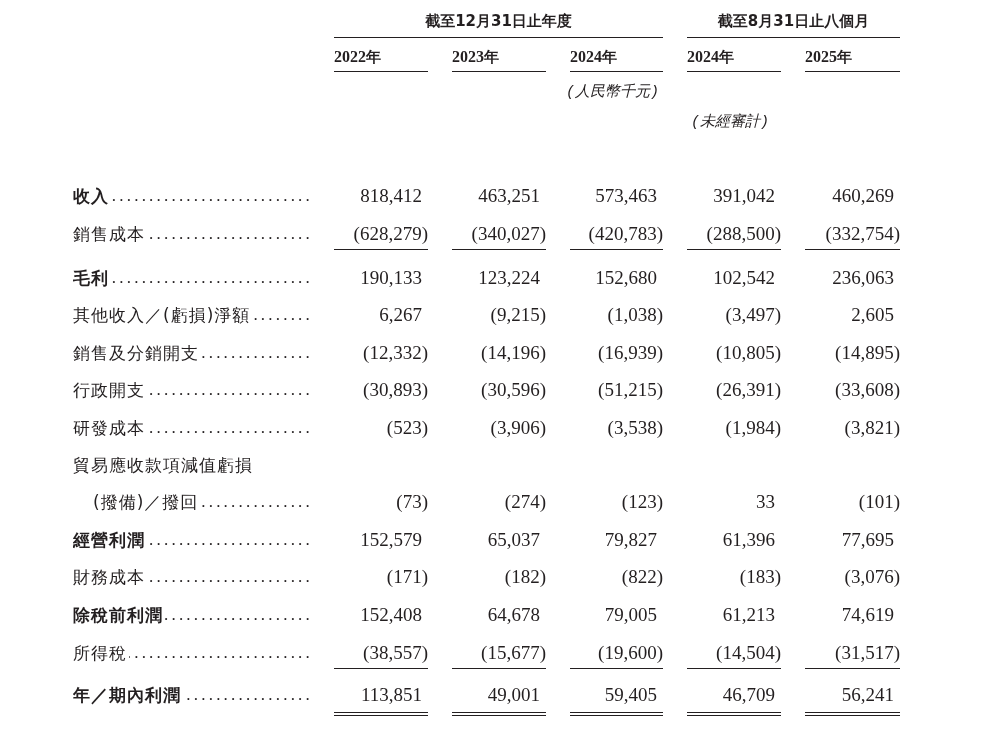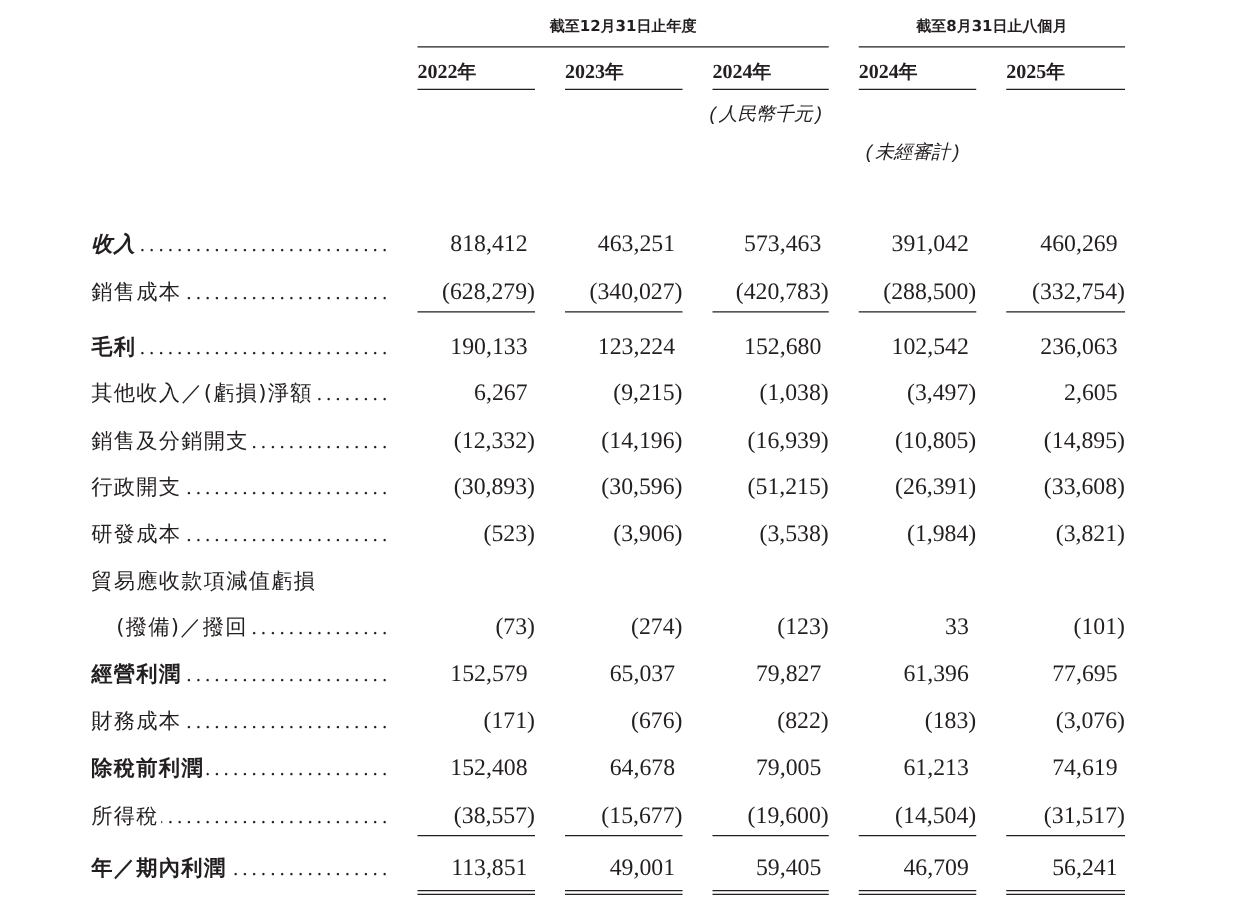--- a/index.html
+++ b/index.html
@@ -4,21 +4,21 @@
   <style>
     html, body { margin: 0; padding: 0; background: #ffffff; }
     body {
       width: 994px; height: 733px; position: relative; overflow: hidden;
       font-family: "Liberation Serif", "DejaVu Serif", serif;
       color: #231f20;
     }
     .abs { position: absolute; }
     .group-title {
       font-family: "DejaVu Sans", sans-serif;
-      font-weight: bold; font-size: 12px; text-align: center;
+      font-weight: bold; font-size: 15px; text-align: center;
       top: 10px; height: 22px; line-height: 22px;
     }
     .rule { position: absolute; height: 0; border-top: 1.3px solid #231f20; }
     .year {
       font-weight: bold; font-size: 16px; text-align: left;
       top: 46px; height: 22px; line-height: 22px;
     }
     .year .cjk { font-family: "DejaVu Sans", sans-serif; font-size: 15px; }
     .note {
       font-family: Liberation Mono, monospace; font-style: italic;
@@ -69,21 +69,21 @@
 <div class="rule c1" style="top:71px;"></div>
 <div class="rule c2" style="top:71px;"></div>
 <div class="rule c3" style="top:71px;"></div>
 <div class="rule c4" style="top:71px;"></div>
 
 <div class="abs note" style="left:566px;top:82px;">(人民幣千元)</div>
 <div class="abs note" style="left:691px;top:112px;">(未經審計)</div>
 
 <div id="rows">
     <div class="row" style="top: 183px;">
-      <div class="label bold"><span class="dots">...................................</span><span class="lbl-text" style="position: relative; font-style: italic;">收入</span></div>
+      <div class="label bold"><span class="dots">...................................</span><span class="lbl-text" style="position: relative;">收入</span></div>
       <div class="val c0 pos">818,412</div>
       <div class="val c1 pos">463,251</div>
       <div class="val c2 pos">573,463</div>
       <div class="val c3 pos">391,042</div>
       <div class="val c4 pos">460,269</div>
     </div>
     <div class="row" style="top: 221px;">
       <div class="label"><span class="dots">...................................</span><span class="lbl-text" style="position: relative;">銷售成本</span></div>
       <div class="val c0 neg">(628,279)</div>
       <div class="val c1 neg">(340,027)</div>
@@ -146,21 +146,21 @@
       <div class="label bold"><span class="dots">...................................</span><span class="lbl-text" style="position: relative;">經營利潤</span></div>
       <div class="val c0 pos">152,579</div>
       <div class="val c1 pos">65,037</div>
       <div class="val c2 pos">79,827</div>
       <div class="val c3 pos">61,396</div>
       <div class="val c4 pos">77,695</div>
     </div>
     <div class="row" style="top: 564px;">
       <div class="label"><span class="dots">...................................</span><span class="lbl-text" style="position: relative;">財務成本</span></div>
       <div class="val c0 neg">(171)</div>
-      <div class="val c1 neg">(676)</div>
+      <div class="val c1 neg">(182)</div>
       <div class="val c2 neg">(822)</div>
       <div class="val c3 neg">(183)</div>
       <div class="val c4 neg">(3,076)</div>
     </div>
     <div class="row" style="top: 602px;">
       <div class="label bold"><span class="dots">...................................</span><span class="lbl-text" style="position: relative;">除稅前利潤</span></div>
       <div class="val c0 pos">152,408</div>
       <div class="val c1 pos">64,678</div>
       <div class="val c2 pos">79,005</div>
       <div class="val c3 pos">61,213</div>

